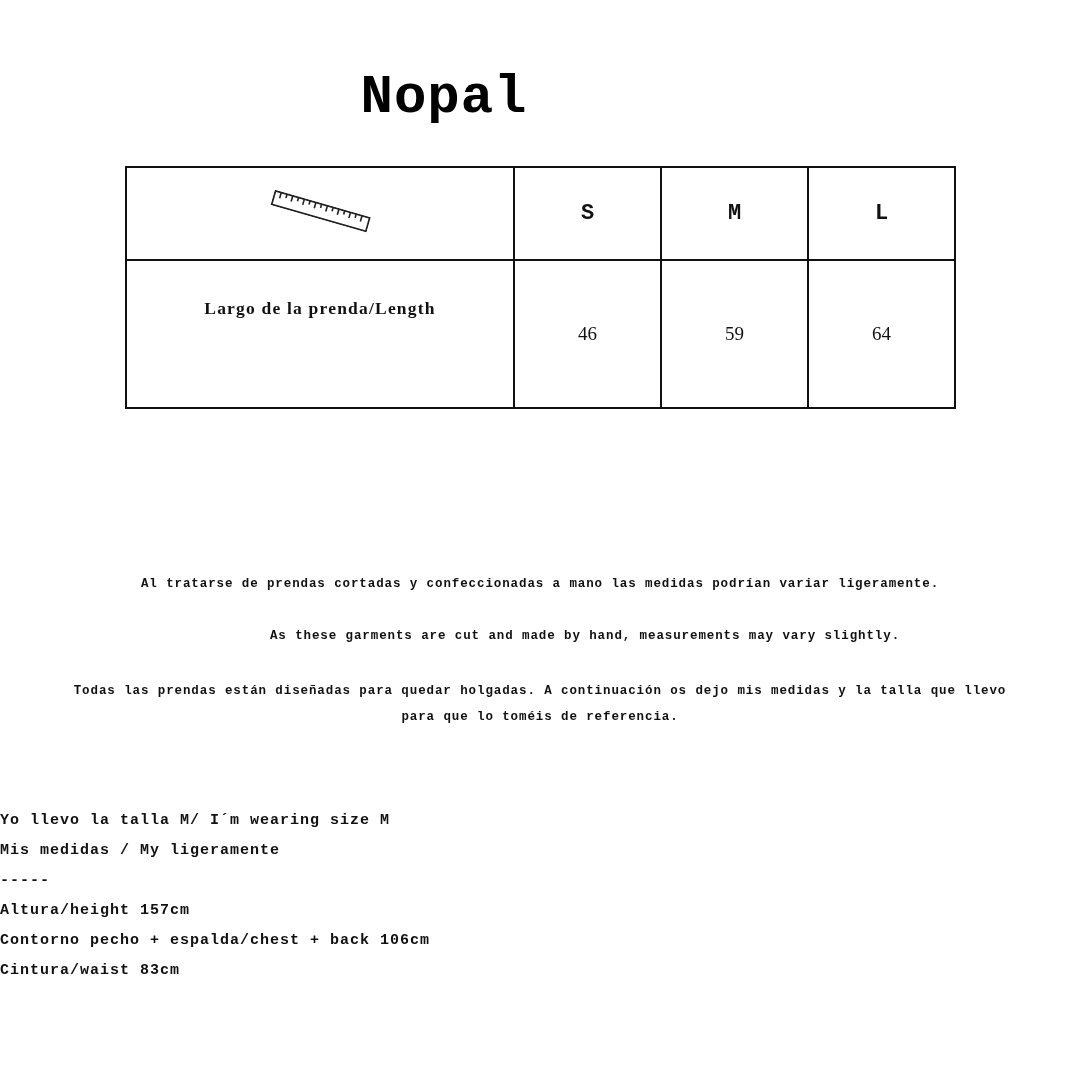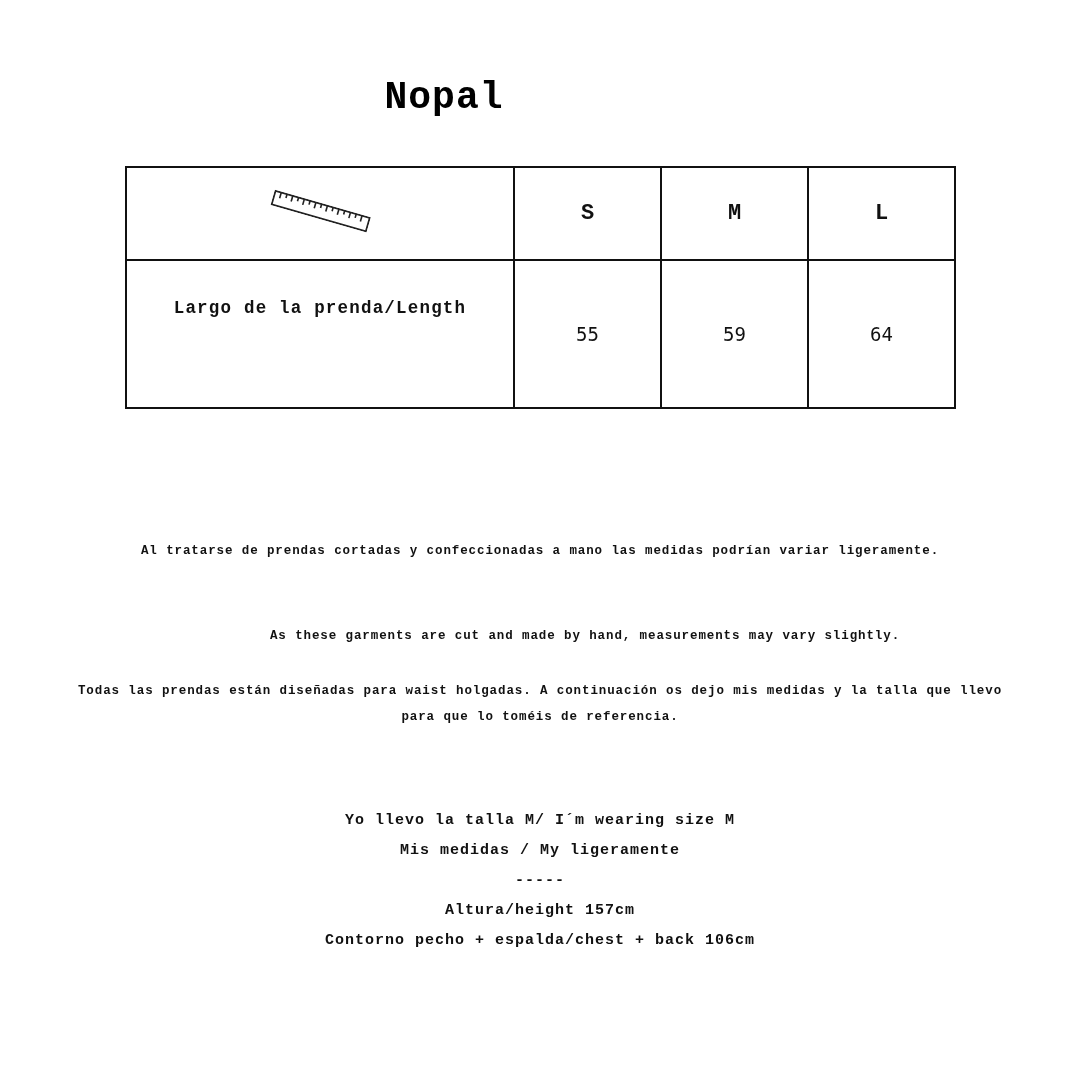--- a/index.html
+++ b/index.html
@@ -4,51 +4,51 @@
   <style>
     html, body { margin: 0; padding: 0; background: #ffffff; }
     body {
       width: 1080px; height: 1080px; position: relative; overflow: hidden;
       font-family: "Liberation Mono", "DejaVu Sans Mono", monospace;
       color: #111111;
     }
     .title {
       position: absolute; top: 70px; left: 0; width: 888px; text-align: center;
       font-family: "Liberation Mono", "DejaVu Sans Mono", monospace;
-      font-weight: bold; font-size: 38px; letter-spacing: 1px; line-height: 56px;
+      font-weight: bold; font-size: 54px; letter-spacing: 1px; line-height: 56px;
       color: #000;
     }
     table.size-table {
       position: absolute; top: 166px; left: 125px;
       width: 830px; border-collapse: collapse;
       table-layout: fixed;
     }
     table.size-table td {
       border: 2px solid #111;
       text-align: center; vertical-align: middle;
       padding: 0;
     }
     col.c-label { width: 388px; }
     col.c-size { width: 147px; }
     tr.r-head td { height: 91px; }
-    tr.r-length td { height: 118px; }
+    tr.r-length td { height: 118px; font-family: Liberation Serif, serif; }
     tr.r-chest td { height: 159px; }
     .size-head { font-weight: bold; font-size: 22px; }
     .label-cell { font-size: 17.5px; font-weight: bold; letter-spacing: 1.2px; }
     .r-length .label-cell { vertical-align: top; padding-top: 28px; }
     .label-line { display: block; line-height: 39px; }
     .val { font-size: 19px; font-family: "DejaVu Sans Mono", monospace; }
     .ruler-wrap { display: inline-block; transform: rotate(16deg); }
     .notes {
       position: absolute; left: 0; width: 1080px; text-align: center;
       font-size: 12.5px; font-weight: bold; letter-spacing: 0.9px;
     }
     .note-line { display: block; }
     .measure {
-      position: absolute; top: 806px; left: 0; width: 1080px; text-align: center;
+      position: absolute; top: 806px; left: 0; width: 1080px; 
       font-size: 15px; font-weight: bold; letter-spacing: 1px;
     }
     .measure .m-line { display: block; height: 30px; line-height: 30px; }
   </style>
 </head>
 <body>
 
 <div class="title">Nopal</div>
 
 <table class="size-table">
@@ -85,33 +85,34 @@
       </span>
     </td>
     <td class="size-head">S</td>
     <td class="size-head">M</td>
     <td class="size-head">L</td>
   </tr>
   <tr class="r-length">
     <td class="label-cell">
       <span class="label-line">Largo de la prenda/Length</span>
     </td>
-    <td class="val">55</td>
+    <td class="val">46</td>
     <td class="val">59</td>
     <td class="val">64</td>
   </tr>
 </tbody>
   </table>
 
-<div class="notes" style="top:544px;">Al tratarse de prendas cortadas y confeccionadas a mano las medidas podrían variar ligeramente.</div>
+<div class="notes" style="top:577px;">Al tratarse de prendas cortadas y confeccionadas a mano las medidas podrían variar ligeramente.</div>
 <div class="notes" style="top:629px;margin-left:45px;">As these garments are cut and made by hand, measurements may vary slightly.</div>
 <div class="notes" style="top:678px; line-height:26px;">
-  <span class="note-line">Todas las prendas están diseñadas para waist holgadas. A continuación os dejo mis medidas y la talla que llevo</span>
+  <span class="note-line">Todas las prendas están diseñadas para quedar holgadas. A continuación os dejo mis medidas y la talla que llevo</span>
   <span class="note-line">para que lo toméis de referencia.</span>
 </div>
 
 <div class="measure">
   <span class="m-line">Yo llevo la talla M/ I´m wearing size M</span>
   <span class="m-line">Mis medidas / My ligeramente</span>
   <span class="m-line">-----</span>
   <span class="m-line">Altura/height 157cm</span>
   <span class="m-line">Contorno pecho + espalda/chest + back 106cm</span>
+  <span class="m-line">Cintura/waist 83cm</span>
 </div>
 
 </body></html>

